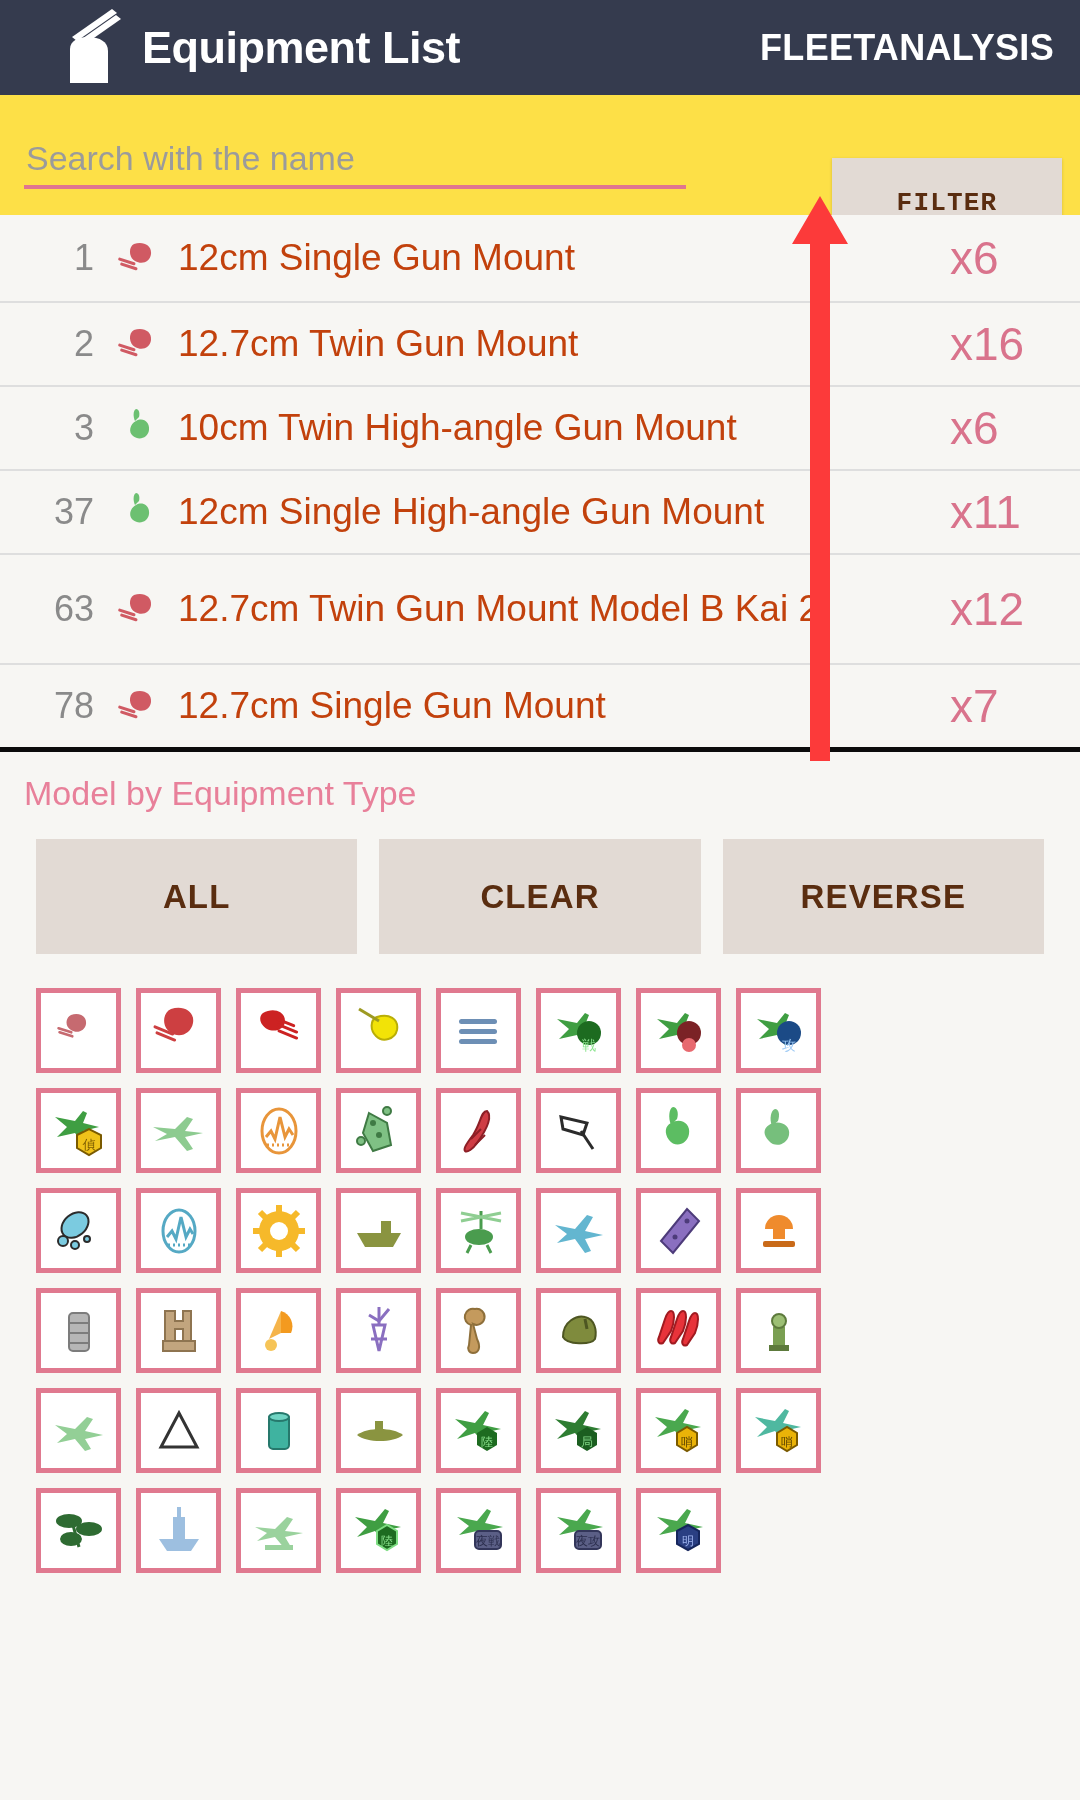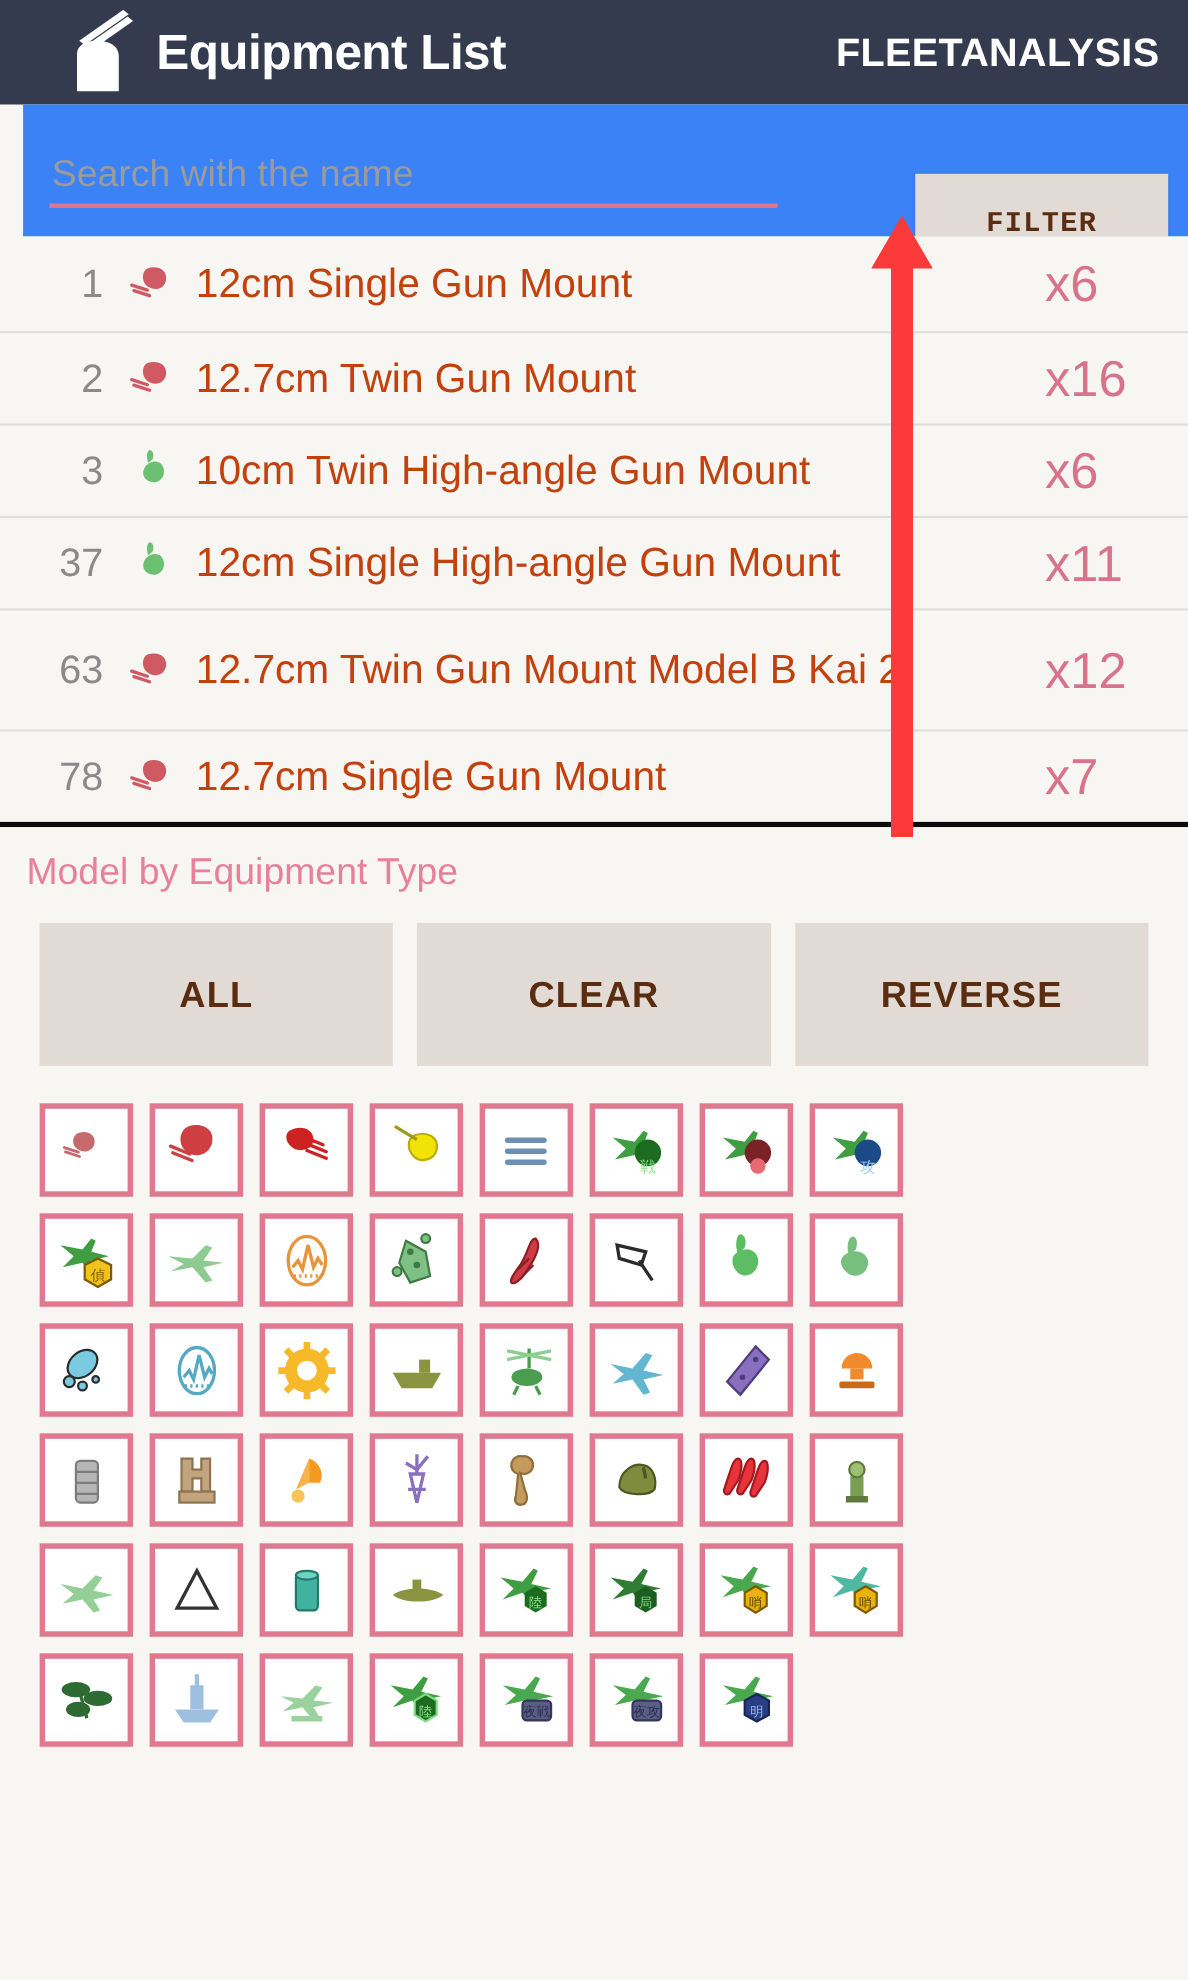--- a/index.html
+++ b/index.html
@@ -42,22 +42,21 @@
     font-size: 36px;
     font-weight: bold;
     letter-spacing: 0.3px;
     white-space: nowrap;
   }
 
   
   .searchrow {
     height: 120px;
     position: relative;
-    background: #3b82f6;
-    margin-left: 21px;
+    background: #fde047;
   }
   .search-input {
     position: absolute;
     left: 24px;
     top: 36px;
     width: 662px;
     height: 58px;
     border: none;
     border-bottom: 4px solid #e0758f;
     background: transparent;
@@ -144,21 +143,21 @@
     font-size: 34px;
     padding: 4px 0 0 24px;
   }
   .filter-actions {
     display: flex;
     gap: 22px;
     padding: 26px 36px 0 36px;
   }
   .filter-action {
     flex: 1 1 0;
-    height: 130px;
+    height: 115px;
     background: #e2dad4;
     border: none;
     color: #5a2d10;
     font-family: "Liberation Sans", sans-serif;
     font-size: 33px;
     font-weight: bold;
     letter-spacing: 1.1px;
     cursor: pointer;
   }
 

